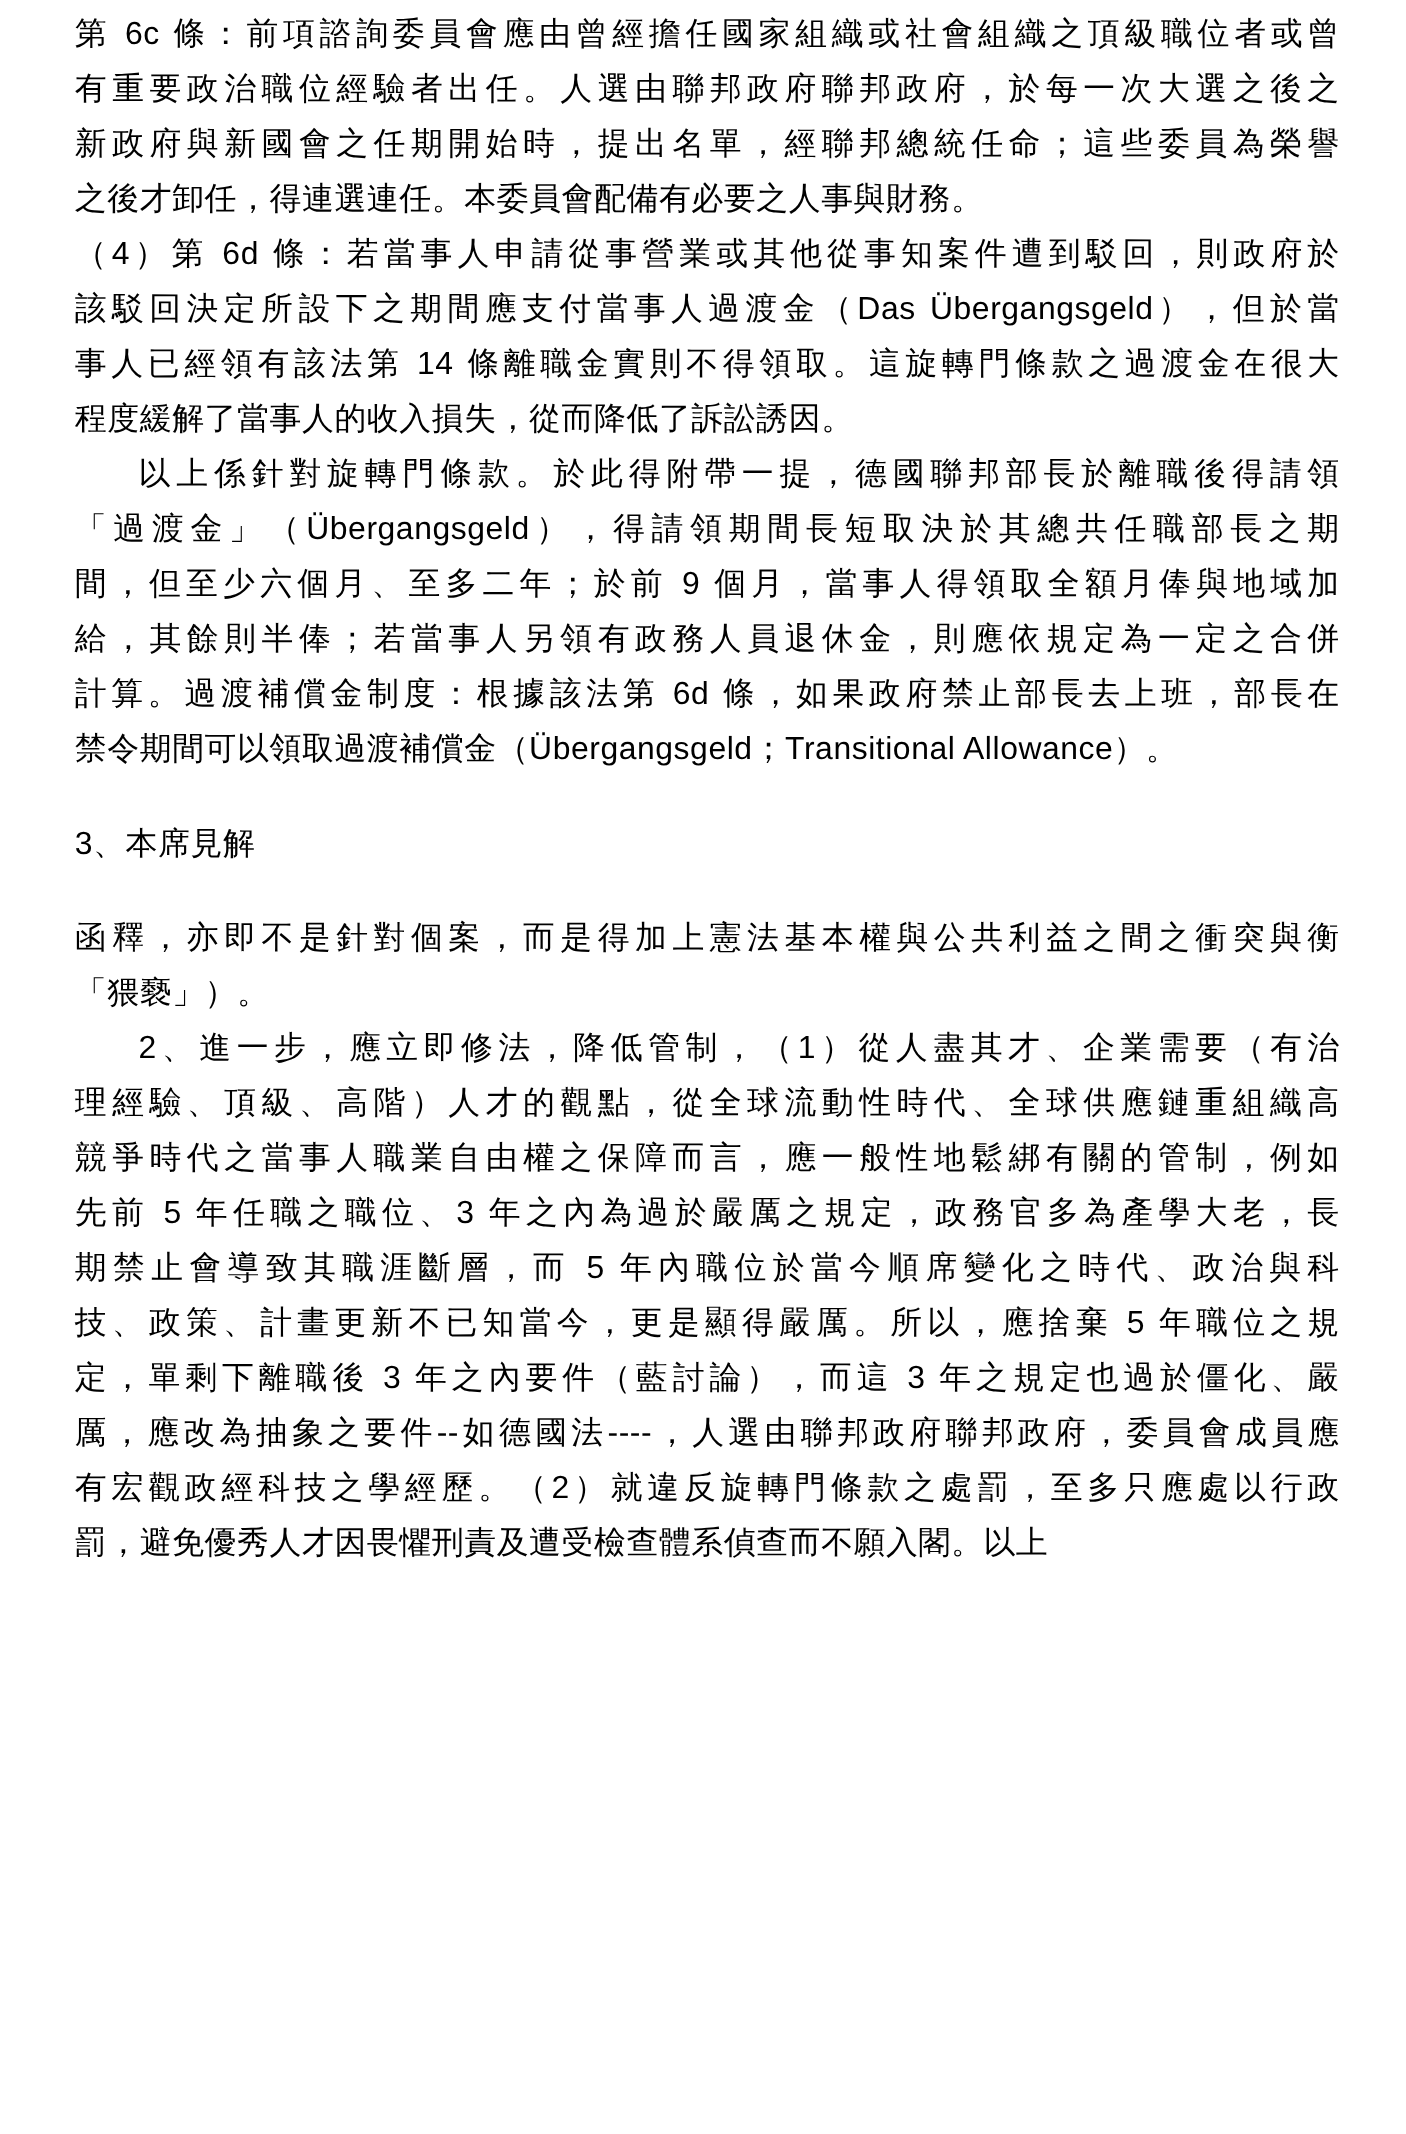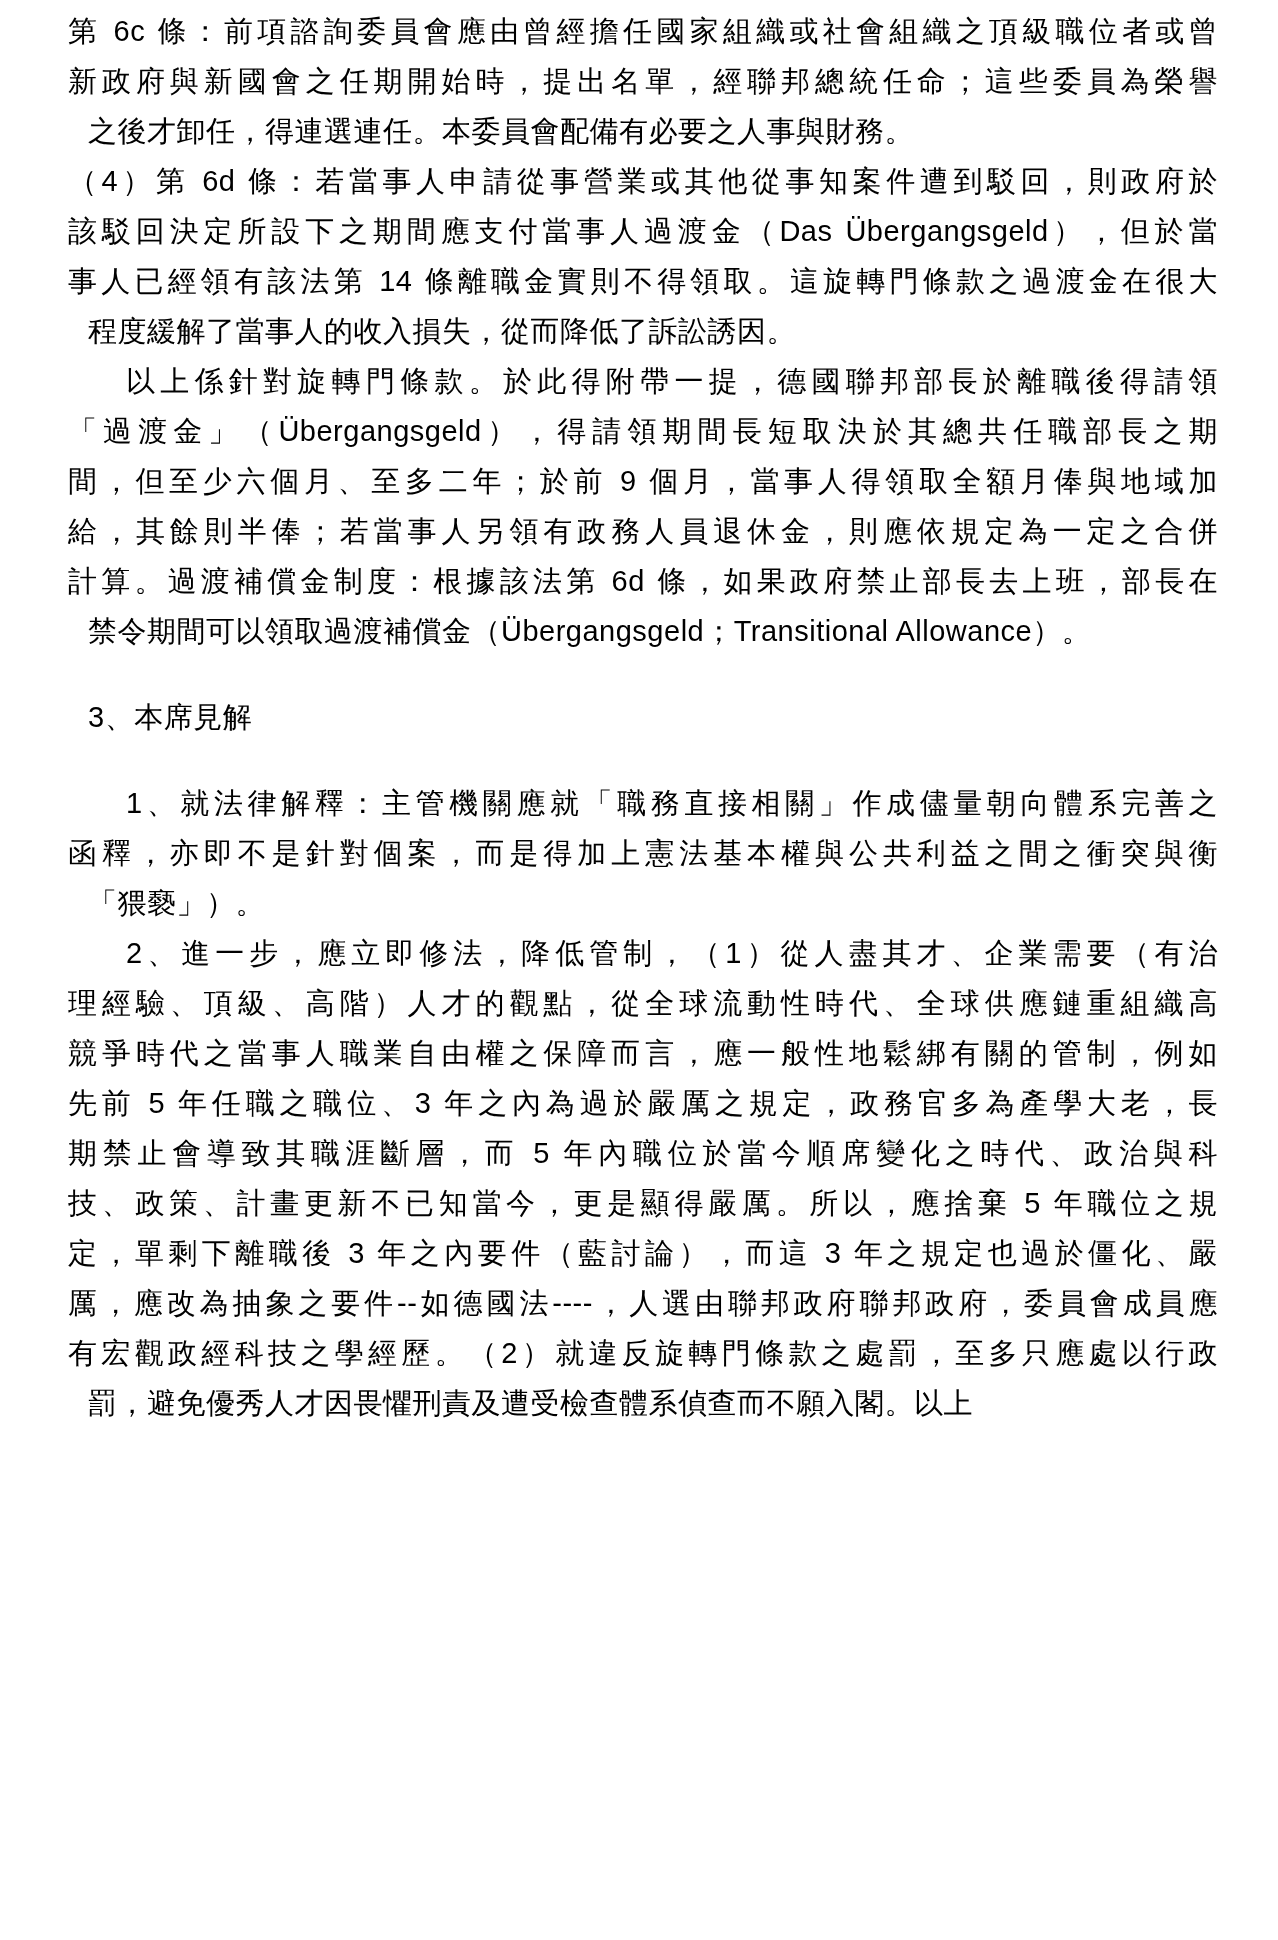--- a/index.html
+++ b/index.html
@@ -25,51 +25,50 @@
     height: 50px;
     letter-spacing: 0.5px;
     text-align: justify;
     text-align-last: justify;
     color: #000000;
     white-space: normal;
   }
   .line.end {
     text-align: right;
     text-align-last: left;
-    margin-left: 20px;
   }
   .line.indent {
     text-indent: 2em;
   }
   .line.blank {
     height: 36px;
   }
 </style>
 </head>
 <body>
 
 <div class="page" style="background: rgb(255, 255, 255); color: rgb(0, 0, 0);">
   <div class="content" id="doc-lines">
       <div class="line">第 6c 條：前項諮詢委員會應由曾經擔任國家組織或社會組織之頂級職位者或曾</div>
+      <div class="line">有重要政治職位經驗者出任。人選由聯邦政府聯邦政府，於每一次大選之後之</div>
       <div class="line">新政府與新國會之任期開始時，提出名單，經聯邦總統任命；這些委員為榮譽</div>
       <div class="line end">之後才卸任，得連選連任。本委員會配備有必要之人事與財務。</div>
       <div class="line">（4）第 6d 條：若當事人申請從事營業或其他從事知案件遭到駁回，則政府於</div>
       <div class="line">該駁回決定所設下之期間應支付當事人過渡金（Das Übergangsgeld），但於當</div>
       <div class="line">事人已經領有該法第 14 條離職金實則不得領取。這旋轉門條款之過渡金在很大</div>
       <div class="line end">程度緩解了當事人的收入損失，從而降低了訴訟誘因。</div>
       <div class="line indent">以上係針對旋轉門條款。於此得附帶一提，德國聯邦部長於離職後得請領</div>
       <div class="line">「過渡金」（Übergangsgeld），得請領期間長短取決於其總共任職部長之期</div>
       <div class="line">間，但至少六個月、至多二年；於前 9 個月，當事人得領取全額月俸與地域加</div>
       <div class="line">給，其餘則半俸；若當事人另領有政務人員退休金，則應依規定為一定之合併</div>
       <div class="line">計算。過渡補償金制度：根據該法第 6d 條，如果政府禁止部長去上班，部長在</div>
       <div class="line end">禁令期間可以領取過渡補償金（Übergangsgeld；Transitional Allowance）。</div>
       <div class="line blank"></div>
       <div class="line end">3、本席見解</div>
       <div class="line blank"></div>
-      <div class="line indent">1、就法律解釋：主管機關應就「職務直接相關」作成儘量朝向體系完善之</div>
       <div class="line">函釋，亦即不是針對個案，而是得加上憲法基本權與公共利益之間之衝突與衡</div>
       <div class="line end">「猥褻」）。</div>
       <div class="line indent">2、進一步，應立即修法，降低管制，（1）從人盡其才、企業需要（有治</div>
       <div class="line">理經驗、頂級、高階）人才的觀點，從全球流動性時代、全球供應鏈重組織高</div>
       <div class="line">競爭時代之當事人職業自由權之保障而言，應一般性地鬆綁有關的管制，例如</div>
       <div class="line">先前 5 年任職之職位、3 年之內為過於嚴厲之規定，政務官多為產學大老，長</div>
       <div class="line">期禁止會導致其職涯斷層，而 5 年內職位於當今順席變化之時代、政治與科</div>
       <div class="line">技、政策、計畫更新不已知當今，更是顯得嚴厲。所以，應捨棄 5 年職位之規</div>
       <div class="line">定，單剩下離職後 3 年之內要件（藍討論），而這 3 年之規定也過於僵化、嚴</div>
       <div class="line">厲，應改為抽象之要件--如德國法----，人選由聯邦政府聯邦政府，委員會成員應</div>

